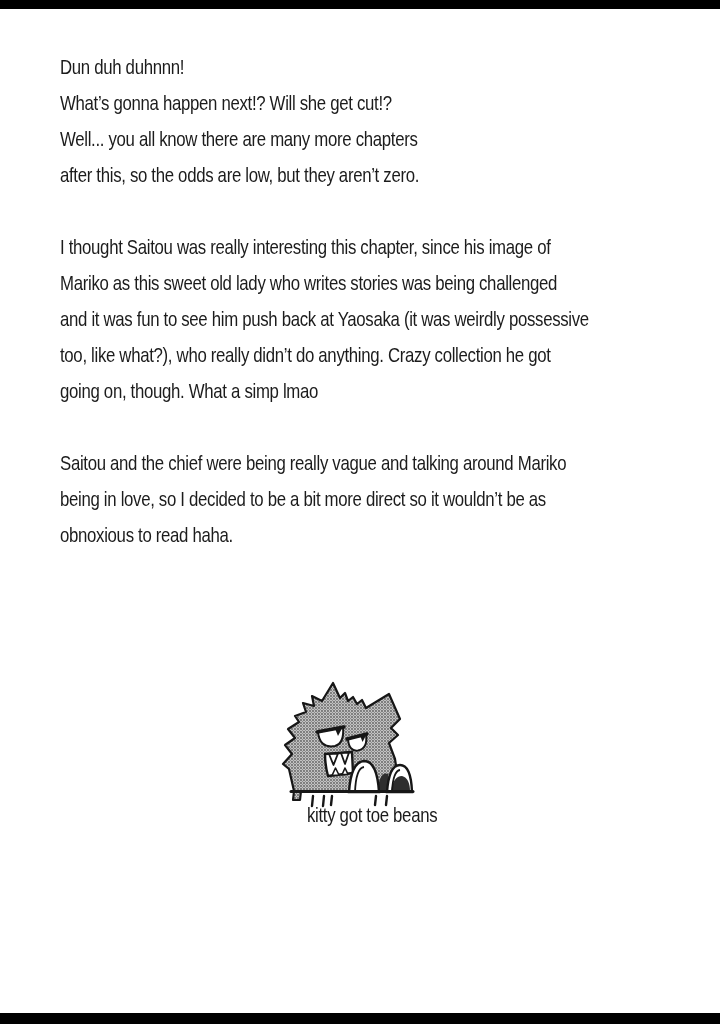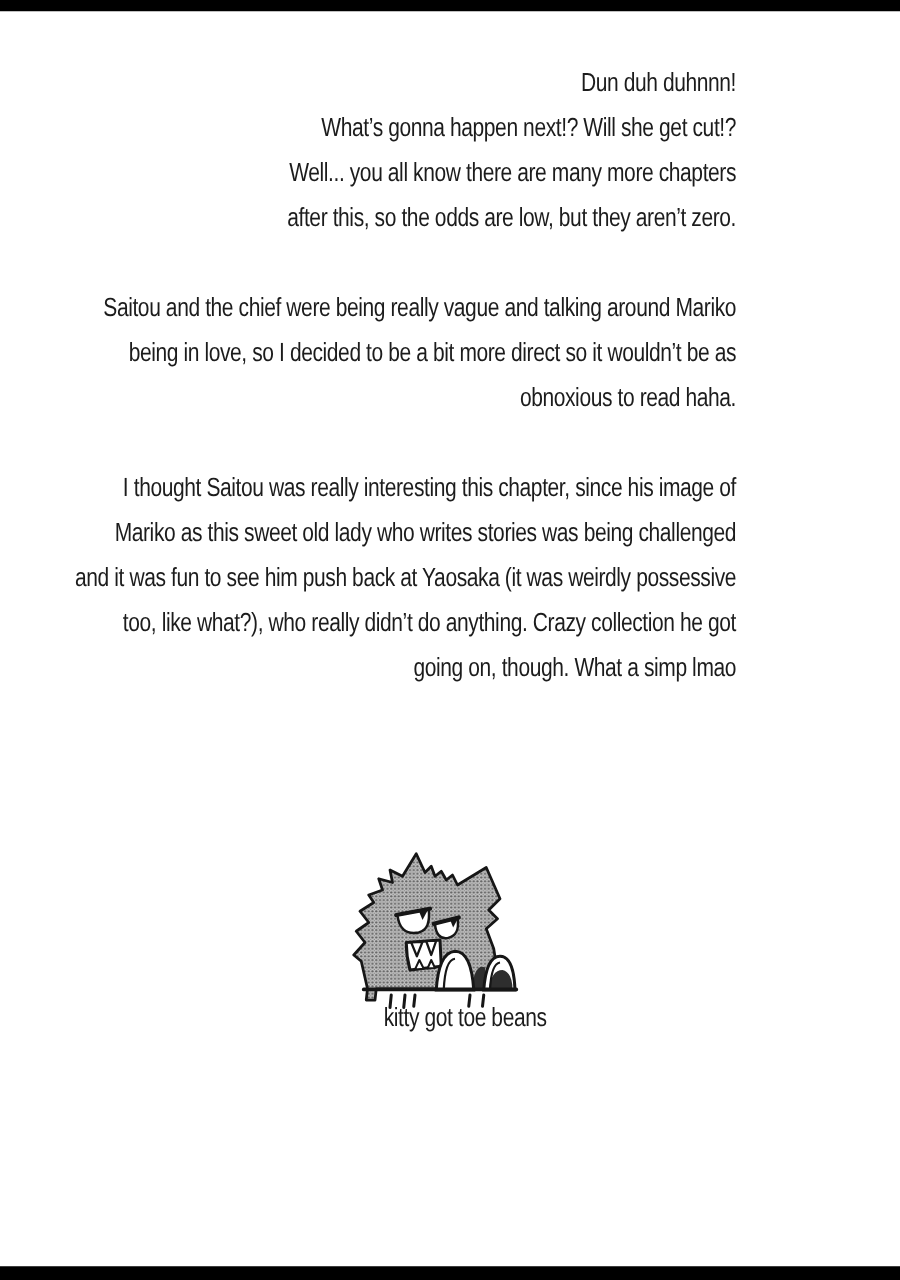--- a/index.html
+++ b/index.html
@@ -19,21 +19,21 @@
     background: #000000;
   }
   .edge-bar.top { top: 0; height: 9px; }
   .edge-bar.bottom { bottom: 0; height: 11px; }
 
   .note-block {
     position: absolute;
     left: 60px;
     top: 49px;
   }
-  .para { margin: 0 0 36px 0; text-align: right; }
+  .para { margin: 0 0 36px 0; }
   .line {
     height: 36px;
     line-height: 36px;
     font-size: 21px;
     letter-spacing: -0.4px;
     white-space: nowrap;
     transform: scaleX(0.8);
     transform-origin: 0 50%;
   }
 
@@ -64,30 +64,30 @@
 <div class="edge-bar bottom"></div>
 
 <div class="note-block">
   <div class="para">
     <div class="line">Dun duh duhnnn!</div>
     <div class="line">What’s gonna happen next!? Will she get cut!?</div>
     <div class="line">Well... you all know there are many more chapters</div>
     <div class="line">after this, so the odds are low, but they aren’t zero.</div>
   </div>
   <div class="para">
-    <div class="line">Saitou and the chief were being really vague and talking around Mariko</div>
-    <div class="line">being in love, so I decided to be a bit more direct so it wouldn’t be as</div>
-    <div class="line">obnoxious to read haha.</div>
-  </div>
-  <div class="para">
     <div class="line">I thought Saitou was really interesting this chapter, since his image of</div>
     <div class="line">Mariko as this sweet old lady who writes stories was being challenged</div>
     <div class="line">and it was fun to see him push back at Yaosaka (it was weirdly possessive</div>
     <div class="line">too, like what?), who really didn’t do anything. Crazy collection he got</div>
     <div class="line">going on, though. What a simp lmao</div>
+  </div>
+  <div class="para">
+    <div class="line">Saitou and the chief were being really vague and talking around Mariko</div>
+    <div class="line">being in love, so I decided to be a bit more direct so it wouldn’t be as</div>
+    <div class="line">obnoxious to read haha.</div>
   </div>
 </div>
 
 <div class="doodle-wrap">
   <svg width="140" height="140" viewBox="0 0 140 140" xmlns="http://www.w3.org/2000/svg">
     <defs>
       <pattern id="halftone" width="3" height="3" patternUnits="userSpaceOnUse">
         <rect width="3" height="3" fill="#c2c2c2"></rect>
         <circle cx="1" cy="1" r="0.9" fill="#5f5f5f"></circle>
         <circle cx="2.5" cy="2.5" r="0.5" fill="#7a7a7a"></circle>

